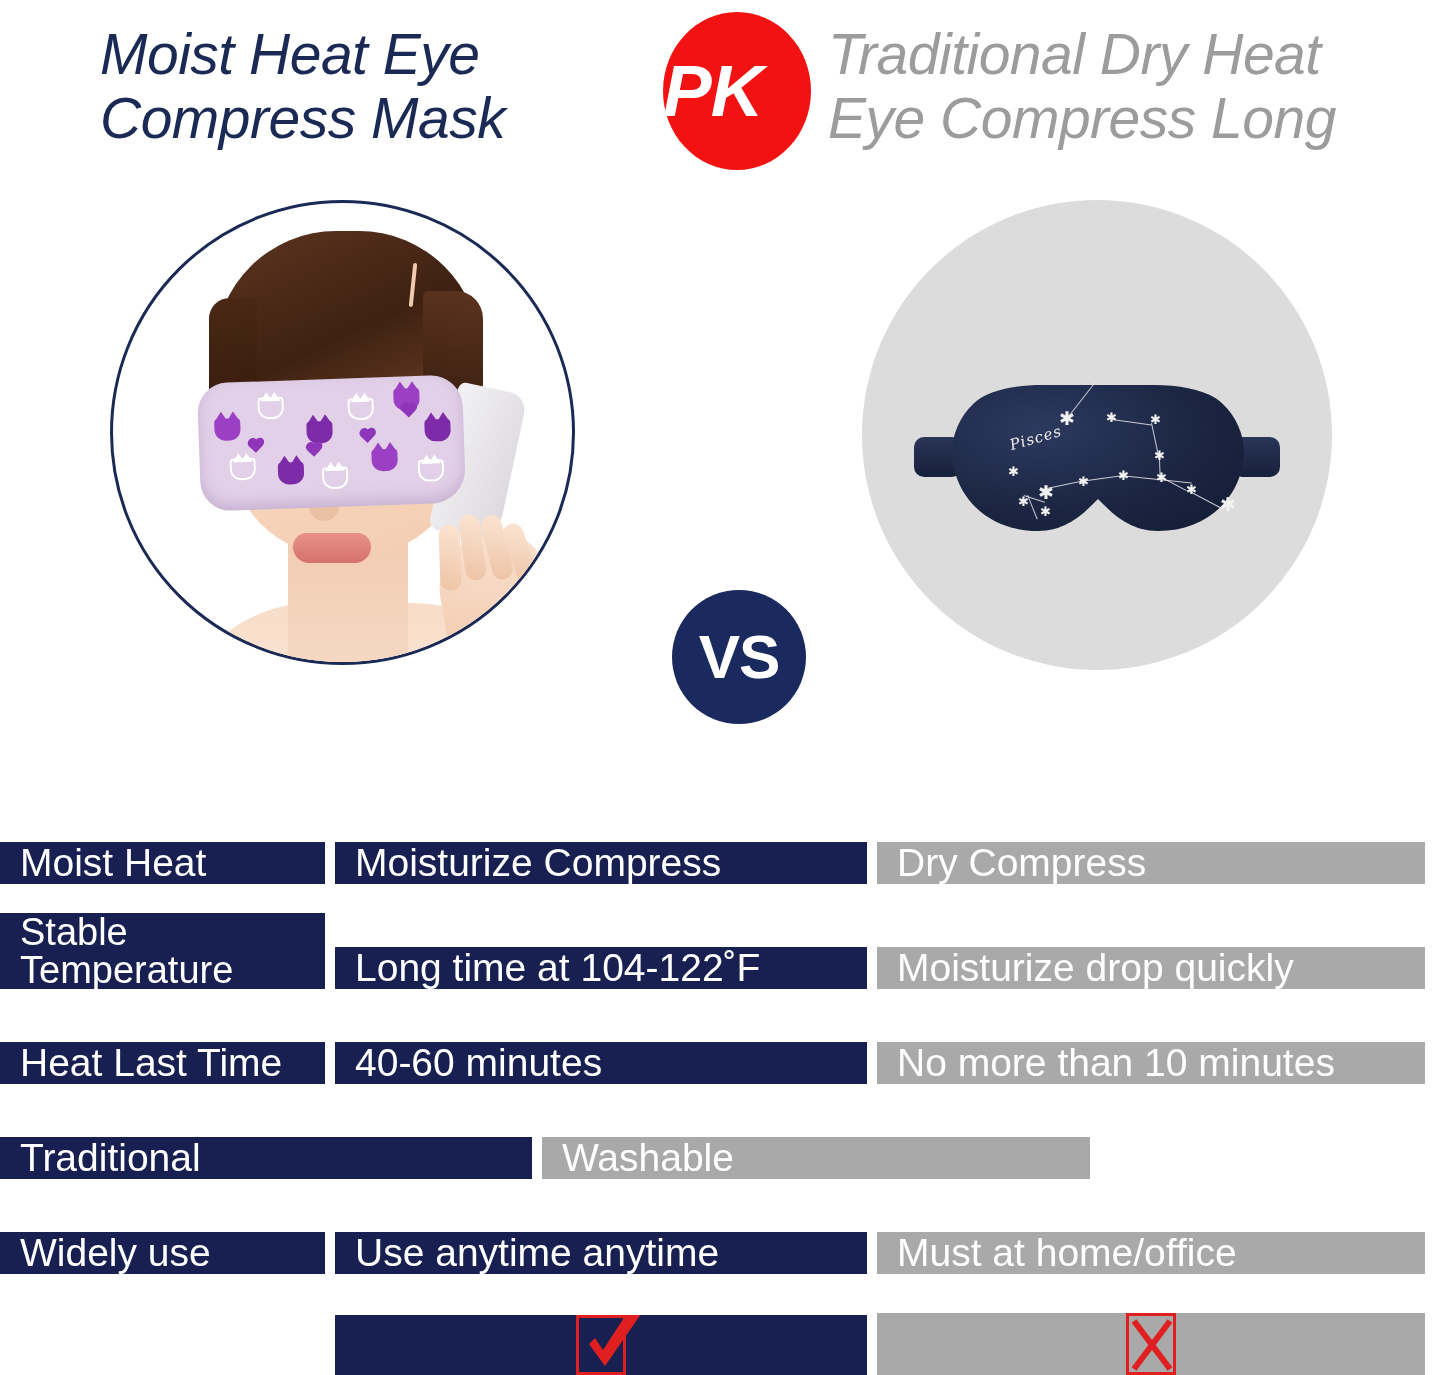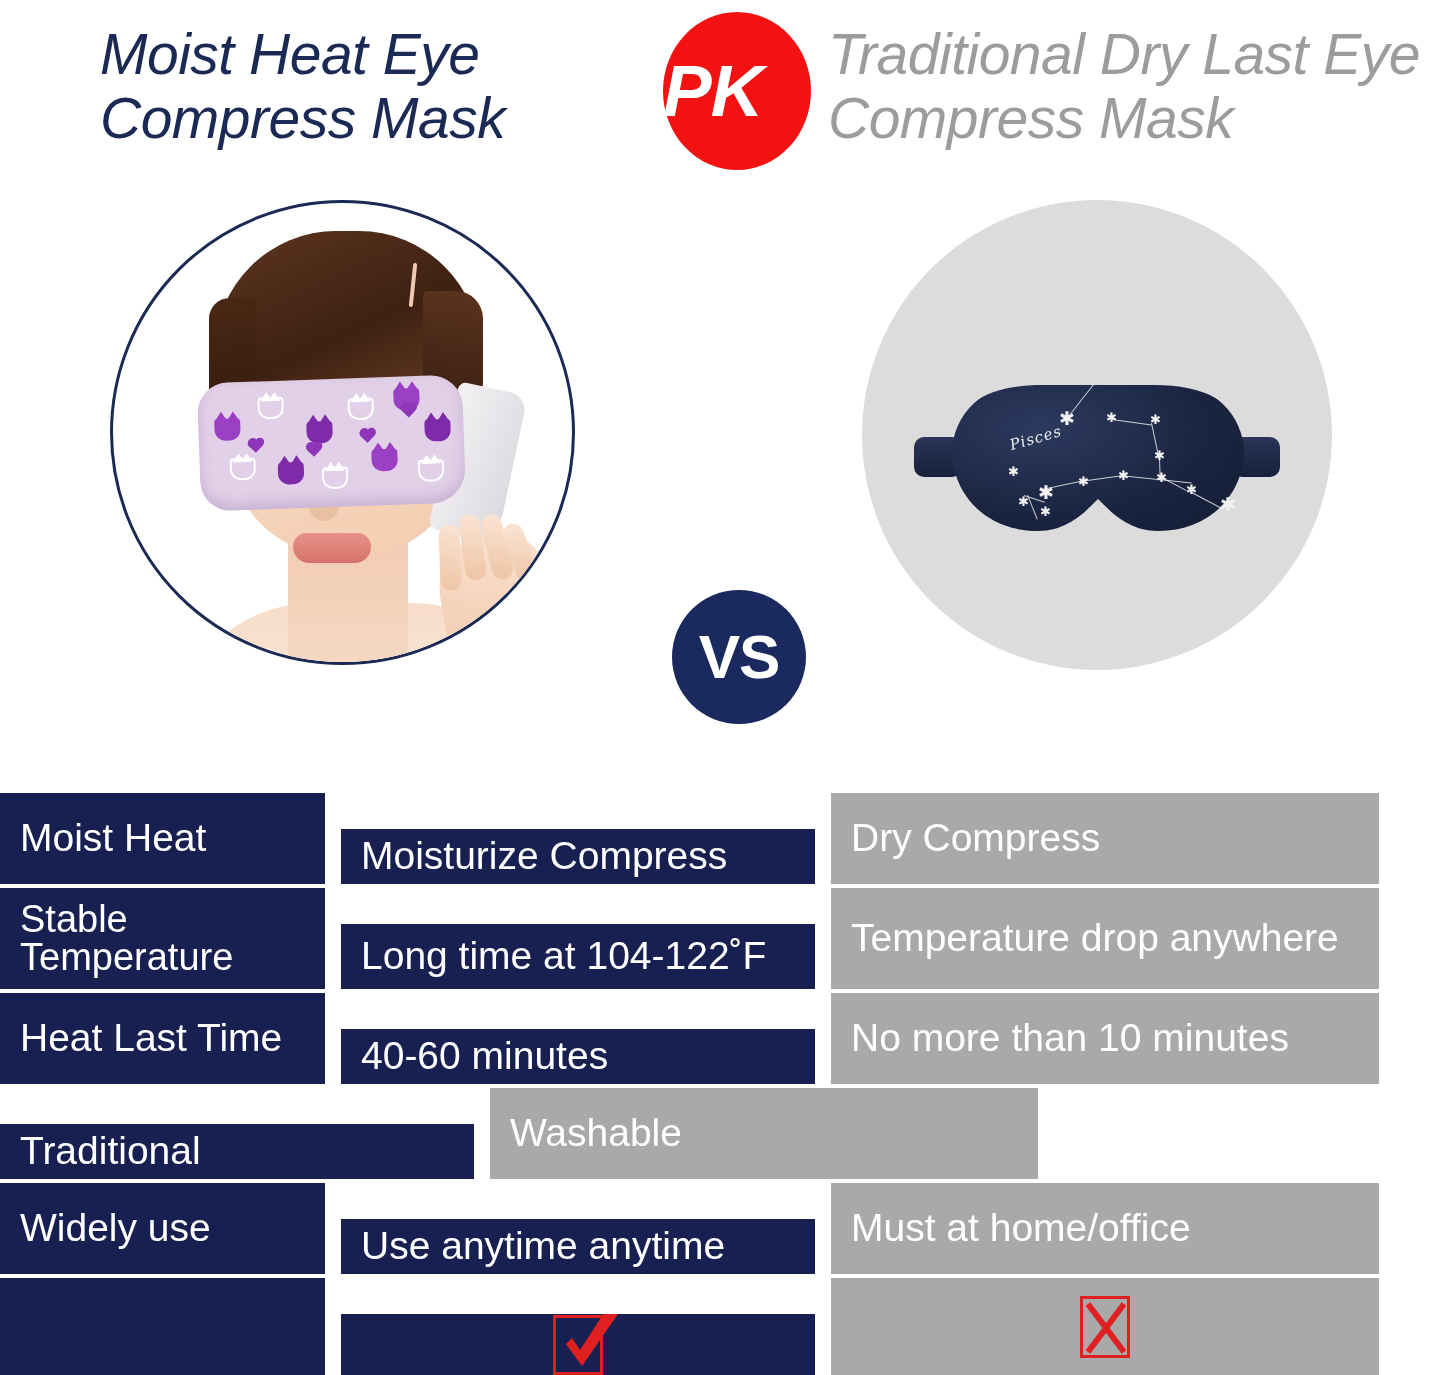--- a/index.html
+++ b/index.html
@@ -285,37 +285,38 @@
     position: absolute;
     left: 0; top: 793px;
     width: 1445px; height: 582px;
     display: flex;
     flex-direction: column;
     gap: 4px;
     background: #ffffff;
   }
   .trow {
     display: flex;
-    gap: 16px;
+    gap: 10px;
     width: 100%;
+    align-items: flex-end;
   }
   .cell {
     display: flex;
     align-items: center;
     color: #ffffff;
     font-size: 39px;
     font-weight: 400;
     line-height: 1.08;
     padding-left: 20px;
     overflow: hidden;
   }
   .cell.navy { background: #172050; }
   .cell.gray { background: #a9a9a9; }
   .col-1 { width: 325px; flex: none; }
-  .col-2 { width: 474px; flex: none; margin-top: 36px; }
+  .col-2 { width: 532px; flex: none; margin-top: 36px; }
   .col-3 { width: 548px; flex: none; }
 
   .r-head  { height: 94px; }
   .r-temp  { height: 104px; }
   .r-norm  { height: 94px; }
   .r-final { height: 100px; }
 
   .cell.two-line { line-height: 1.0; font-size: 38px; }
 
   .mark-cell {
@@ -346,21 +347,21 @@
 </head>
 <body>
 
 <div class="header">
   <div class="title-left">Moist Heat Eye Compress Mask</div>
 
   <div class="pk-badge">
     <span>PK</span>
   </div>
 
-  <div class="title-right">Traditional Dry Last Eye Compress Mask</div>
+  <div class="title-right">Traditional Dry Heat Eye Compress Long</div>
 </div>
 
 <div class="compare">
 
   <div class="circle-left">
     <div class="model">
       <div class="shoulder"></div>
       <div class="neck"></div>
       <div class="face"></div>
       <div class="ear"></div>
@@ -450,21 +451,21 @@
   </div>
 
   <div class="trow r-temp">
     <div class="cell navy col-1 two-line">
       <div>
         <div>Stable</div>
         <div>Temperature</div>
       </div>
     </div>
     <div class="cell navy col-2">Long time at 104-122˚F</div>
-    <div class="cell gray col-3">Temperature drop anywhere</div>
+    <div class="cell gray col-3">Moisturize drop quickly</div>
   </div>
 
   <div class="trow r-norm">
     <div class="cell navy col-1">Heat Last Time</div>
     <div class="cell navy col-2">40-60 minutes</div>
     <div class="cell gray col-3">No more than 10 minutes</div>
   </div>
 
   <div class="trow r-norm">
     <div class="cell navy col-2">Traditional</div>

